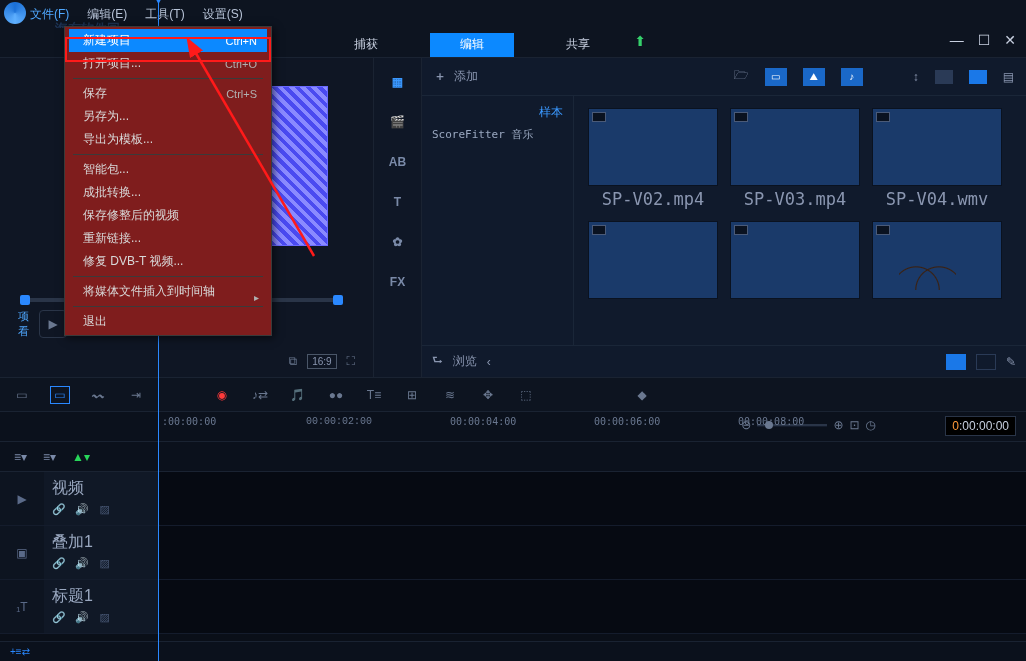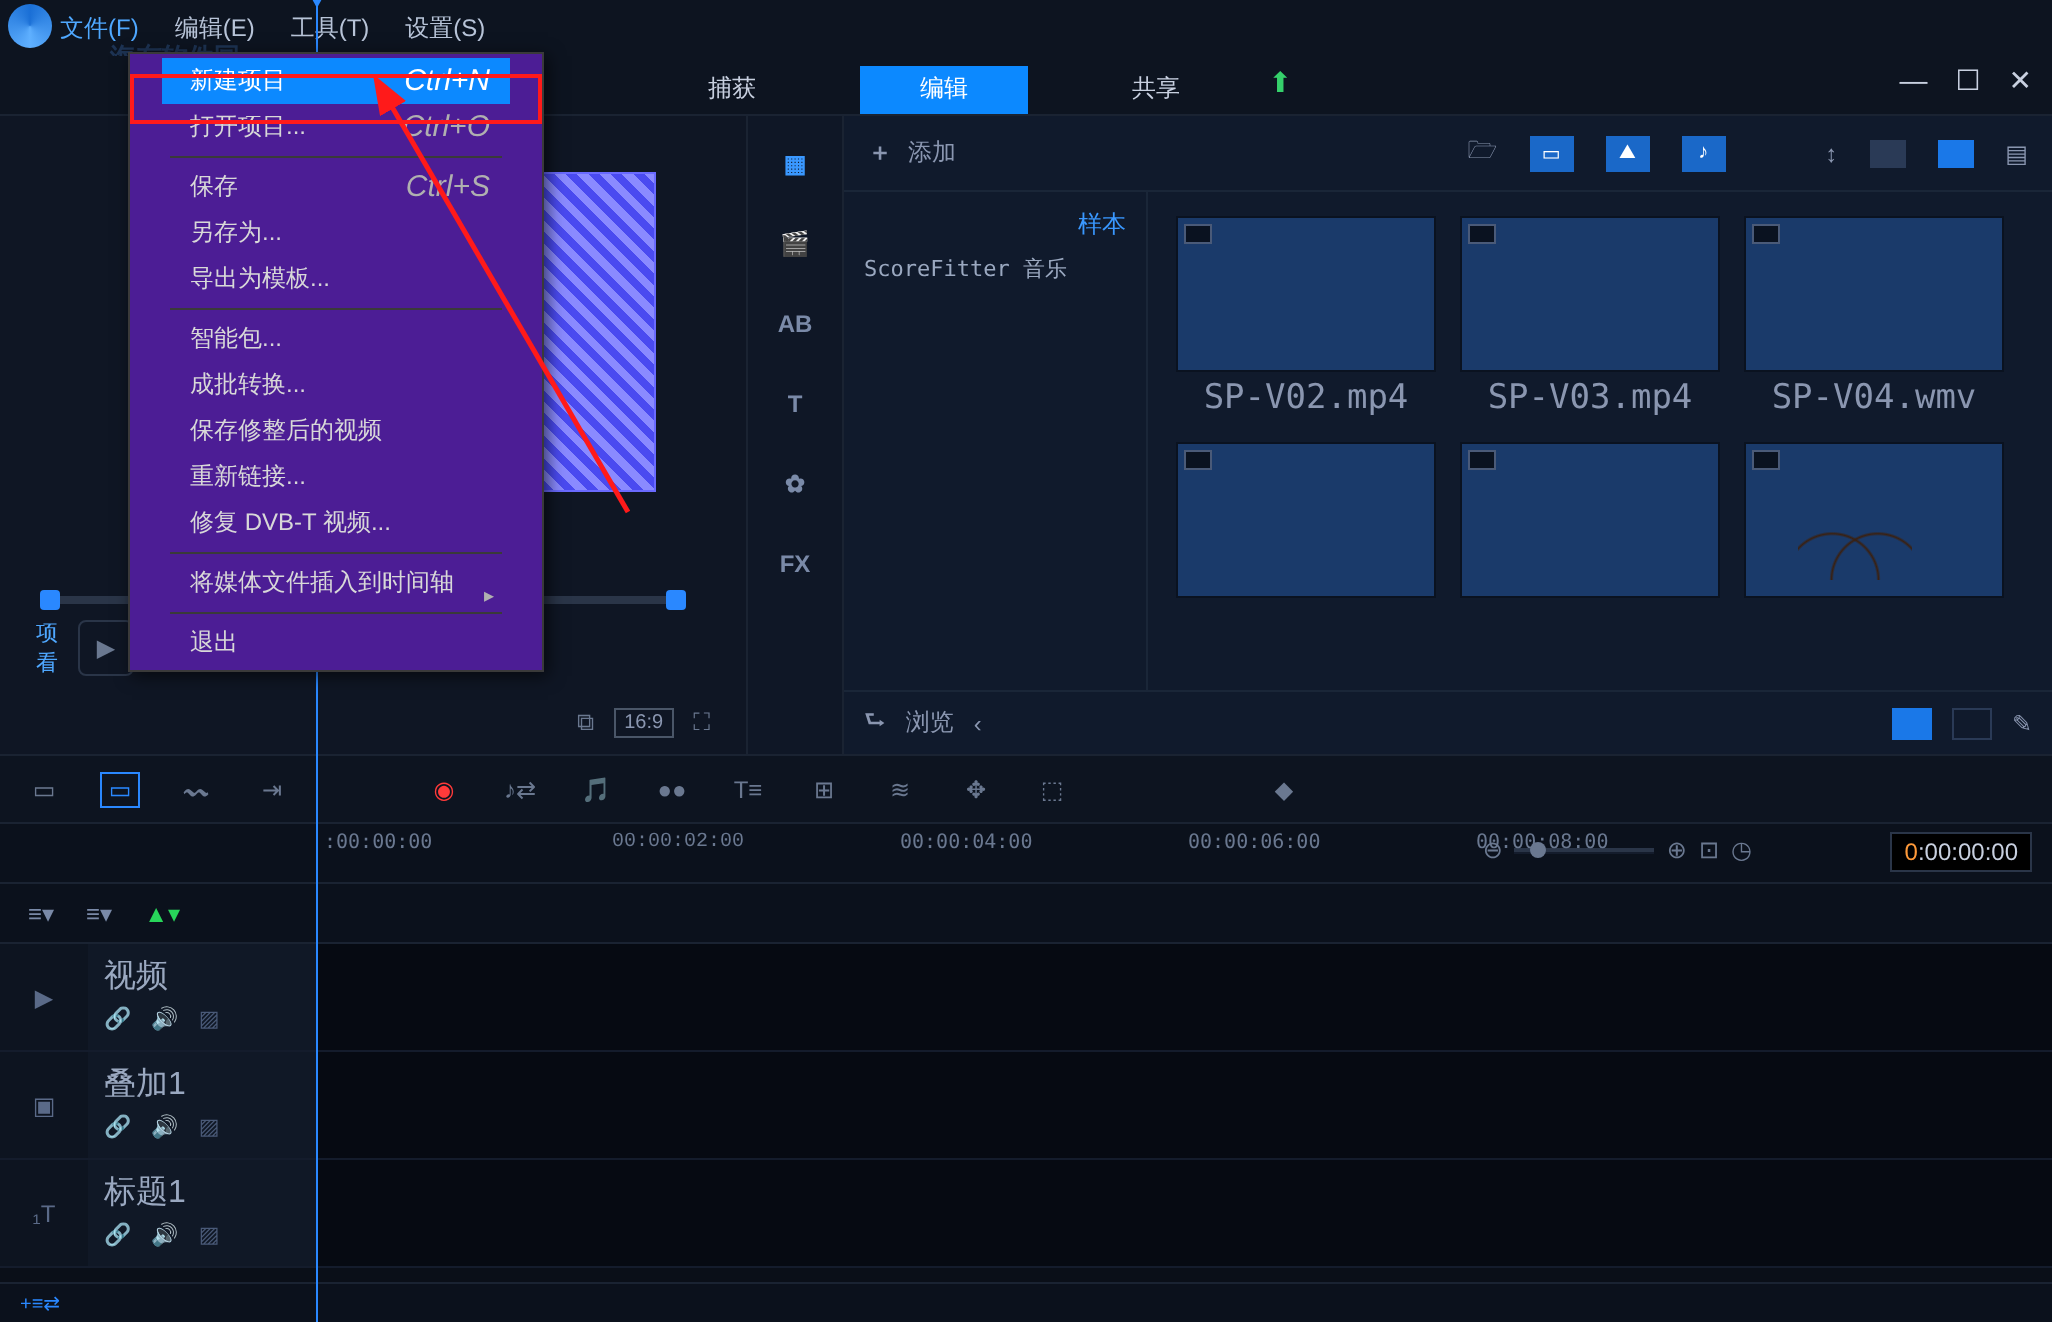--- a/index.html
+++ b/index.html
@@ -84,24 +84,24 @@
 .track { height:54px; display:flex; border-bottom:1px solid #141c2c; }
 .track .t-icon { width:44px; display:flex; align-items:center; justify-content:center; color:#5a6a88; background:#0d1420; cursor:pointer; }
 .track .t-head { width:114px; background:#101826; padding:6px 8px; }
 .track .t-head .t-label { color:#9aa8c0; font-size:16px; margin-bottom:4px; }
 .track .t-head .t-ctrls { display:flex; gap:10px; color:#4a5a78; font-size:11px; }
 .track .t-body { flex:1; background:#060a12; }
 .tl-bottom { height:20px; background:#0b111c; border-top:1px solid #1a2332; display:flex; align-items:center; padding:0 10px; }
 .tl-bottom .addtrack { color:#2a88ff; font-size:10px; cursor:pointer; }
 
 
-.dropdown { position:absolute; left:64px; top:26px; width:208px; background:#4c1d95; border:1px solid #3a3a3a; box-shadow:2px 2px 8px rgba(0,0,0,0.6); z-index:100; padding:2px 16px; }
+.dropdown { position:absolute; left:64px; top:26px; width:208px; background:#7f1d1d; border:1px solid #3a3a3a; box-shadow:2px 2px 8px rgba(0,0,0,0.6); z-index:100; padding:2px 4px; }
 .dropdown .ditem { height:23px; display:flex; align-items:center; padding:0 10px 0 14px; color:#d8d8d8; cursor:pointer; position:relative; }
 .dropdown .ditem:hover, .dropdown .ditem.hover { background:#0c89ff; color:#fff; }
-.dropdown .ditem .shortcut { margin-left:auto; color:#b0b0b0; font-size:15px;font-style:italic; }
+.dropdown .ditem .shortcut { margin-left:auto; color:#b0b0b0; font-size:11px; }
 .dropdown .ditem.hover .shortcut { color:#fff; }
 .dropdown .sep { height:1px; background:#3a3a3a; margin:3px 4px; }
 .dropdown .ditem .sub::after { content:'▸'; position:absolute; right:8px; color:#b0b0b0; font-size:10px; }
 
 
 .arrow-svg { position:absolute; left:64px; top:26px; z-index:200; pointer-events:none; }
 
 
 .th1 { background: radial-gradient(circle at 50% 40%, #7a7aff, #3a3ad0 60%), repeating-linear-gradient(0deg,transparent,transparent 6px,rgba(255,255,255,0.15) 6px,rgba(255,255,255,0.15) 7px); background-blend-mode:screen; }
 .th2 { background: linear-gradient(135deg,#1a3a7a,#0a1a4a); }

